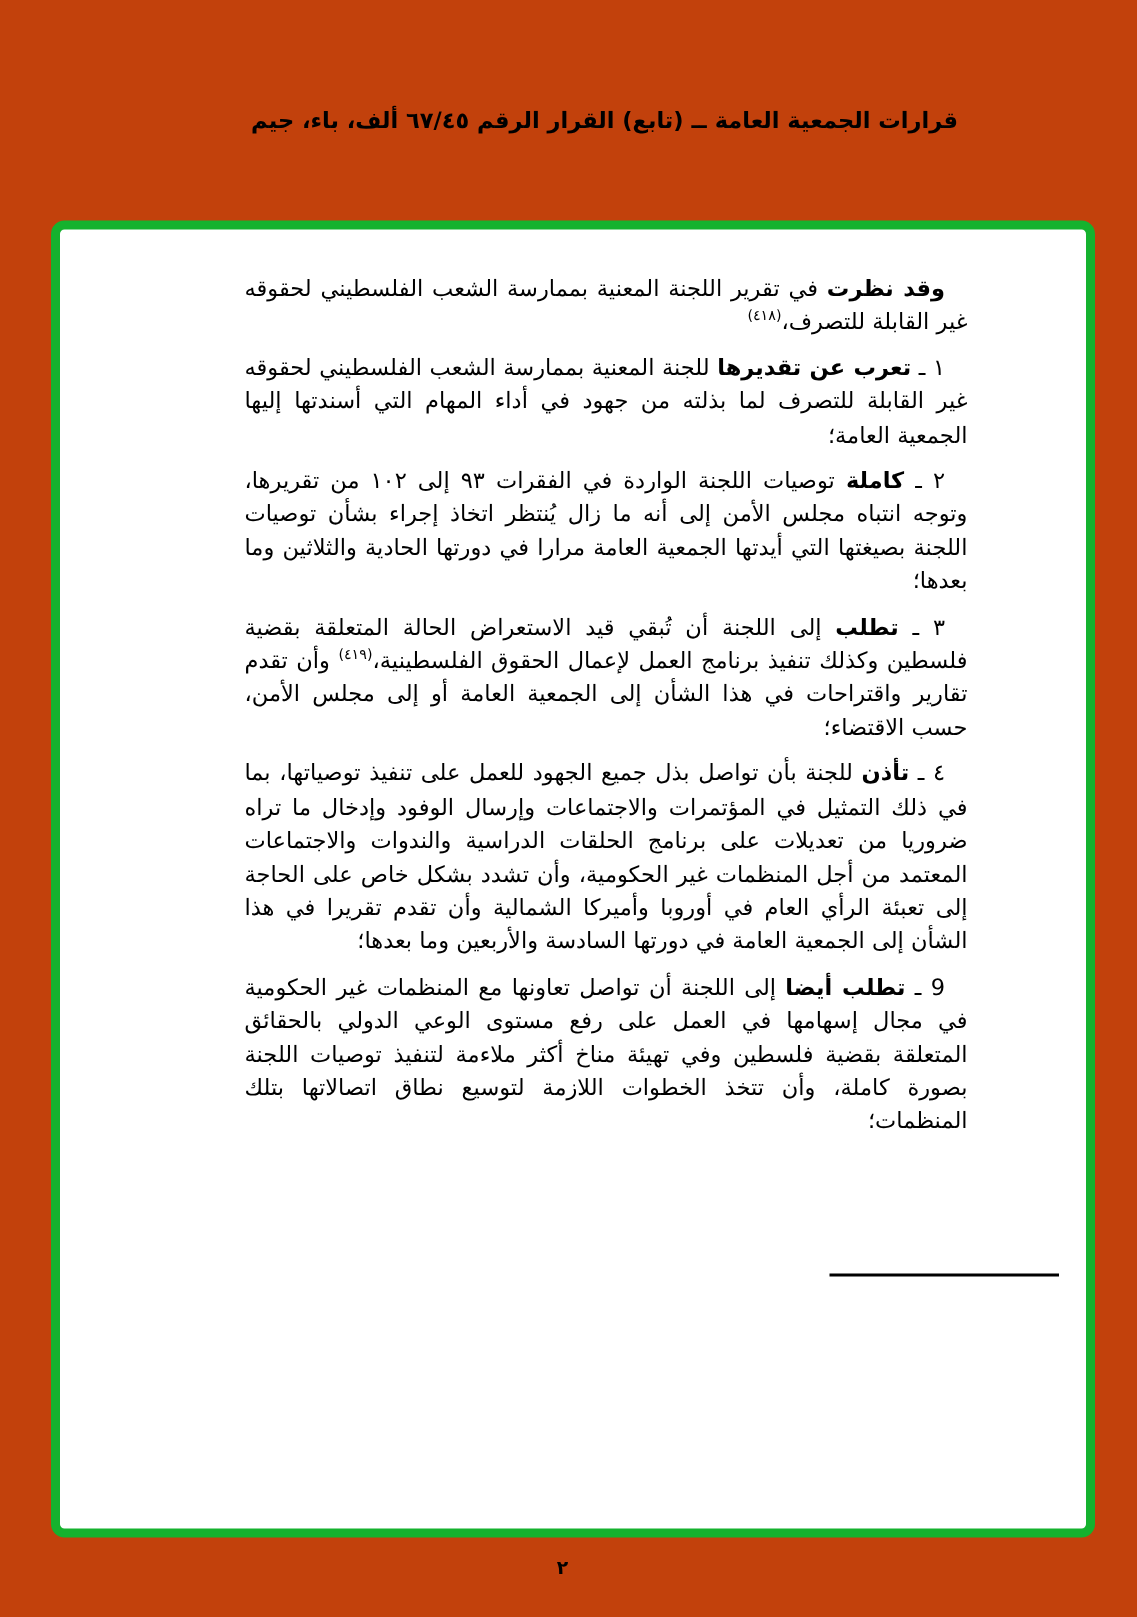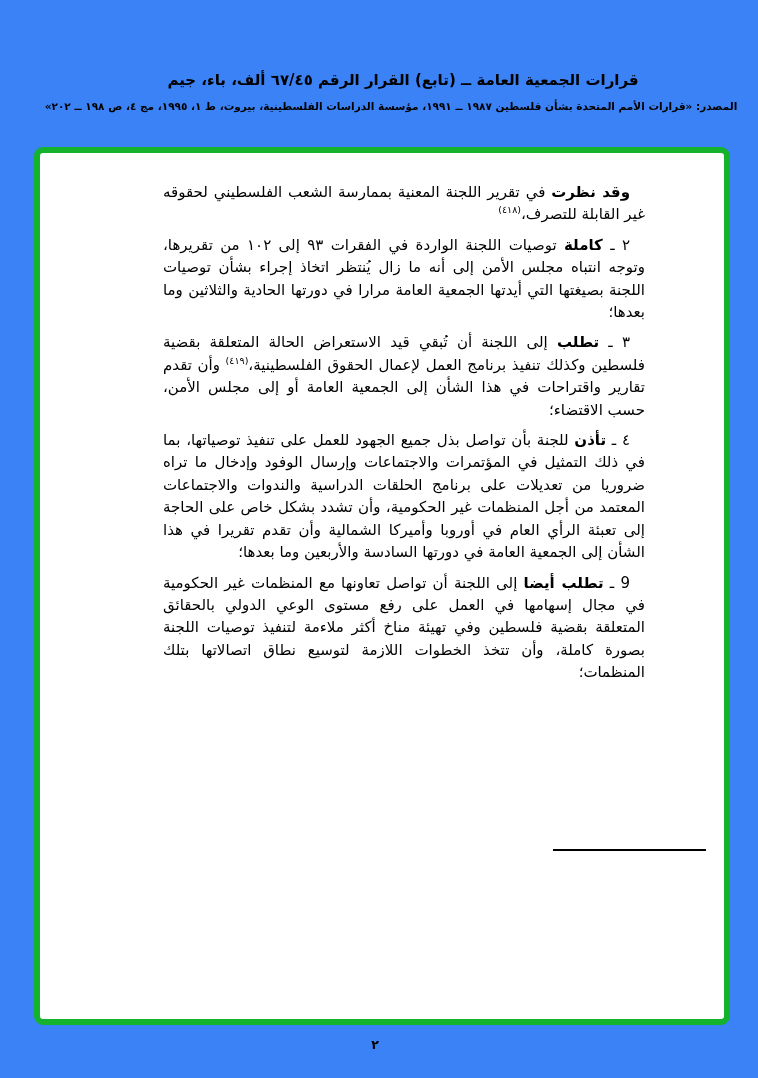--- a/index.html
+++ b/index.html
@@ -1,21 +1,21 @@
 <!DOCTYPE html>
 <html lang="ar"><head>
 <meta charset="utf-8">
 <style>
   html, body { margin: 0; padding: 0; }
   body { background: #ffffff; }
   .page {
     position: relative;
     width: 758px;
     height: 1078px;
-    background: #3b82f6;
+    background: #c2410c;
     overflow: hidden;
     font-family: "DejaVu Sans", sans-serif;
     color: #000000;
   }
   .doc-title {
     position: absolute;
     top: 71px;
     left: 48px;
     right: 0;
     text-align: center;
@@ -100,26 +100,26 @@
     font-weight: bold;
   }
 </style>
 </head>
 <body>
 
 <div class="page">
 
   <div class="doc-title">قرارات الجمعية العامة ــ (تابع) القرار الرقم ٦٧/٤٥ ألف، باء، جيم</div>
 
-  <div class="doc-source">المصدر: «قرارات الأمم المتحدة بشأن فلسطين ١٩٨٧ ــ ١٩٩١، مؤسسة الدراسات الفلسطينية، بيروت، ط ١، ١٩٩٥، مج ٤، ص ١٩٨ ــ ٢٠٢»</div>
 
   <div class="content-box"></div>
 
   <div class="body-text" id="body-text">
       <p><span class="lead">وقد نظرت</span><span> في تقرير اللجنة المعنية بممارسة الشعب الفلسطيني لحقوقه غير القابلة للتصرف،</span><sup>(٤١٨)</sup></p>
+      <p><span>١ ـ </span><span class="lead">تعرب عن تقديرها</span><span> للجنة المعنية بممارسة الشعب الفلسطيني لحقوقه غير القابلة للتصرف لما بذلته من جهود في أداء المهام التي أسندتها إليها الجمعية العامة؛</span></p>
       <p><span>٢ ـ </span><span class="lead">كاملة</span><span> توصيات اللجنة الواردة في الفقرات ٩٣ إلى ١٠٢ من تقريرها، وتوجه انتباه مجلس الأمن إلى أنه ما زال يُنتظر اتخاذ إجراء بشأن توصيات اللجنة بصيغتها التي أيدتها الجمعية العامة مرارا في دورتها الحادية والثلاثين وما بعدها؛</span></p>
       <p><span>٣ ـ </span><span class="lead">تطلب</span><span> إلى اللجنة أن تُبقي قيد الاستعراض الحالة المتعلقة بقضية فلسطين وكذلك تنفيذ برنامج العمل لإعمال الحقوق الفلسطينية،</span><sup>(٤١٩)</sup><span> وأن تقدم تقارير واقتراحات في هذا الشأن إلى الجمعية العامة أو إلى مجلس الأمن، حسب الاقتضاء؛</span></p>
       <p><span>٤ ـ </span><span class="lead">تأذن</span><span> للجنة بأن تواصل بذل جميع الجهود للعمل على تنفيذ توصياتها، بما في ذلك التمثيل في المؤتمرات والاجتماعات وإرسال الوفود وإدخال ما تراه ضروريا من تعديلات على برنامج الحلقات الدراسية والندوات والاجتماعات المعتمد من أجل المنظمات غير الحكومية، وأن تشدد بشكل خاص على الحاجة إلى تعبئة الرأي العام في أوروبا وأميركا الشمالية وأن تقدم تقريرا في هذا الشأن إلى الجمعية العامة في دورتها السادسة والأربعين وما بعدها؛</span></p>
       <p><span>9 ـ </span><span class="lead">تطلب أيضا</span><span> إلى اللجنة أن تواصل تعاونها مع المنظمات غير الحكومية في مجال إسهامها في العمل على رفع مستوى الوعي الدولي بالحقائق المتعلقة بقضية فلسطين وفي تهيئة مناخ أكثر ملاءمة لتنفيذ توصيات اللجنة بصورة كاملة، وأن تتخذ الخطوات اللازمة لتوسيع نطاق اتصالاتها بتلك المنظمات؛</span></p>
     </div>
 
   <div class="footnote-sep"></div>
 
   <div class="footnotes" id="footnotes">
     </div>

